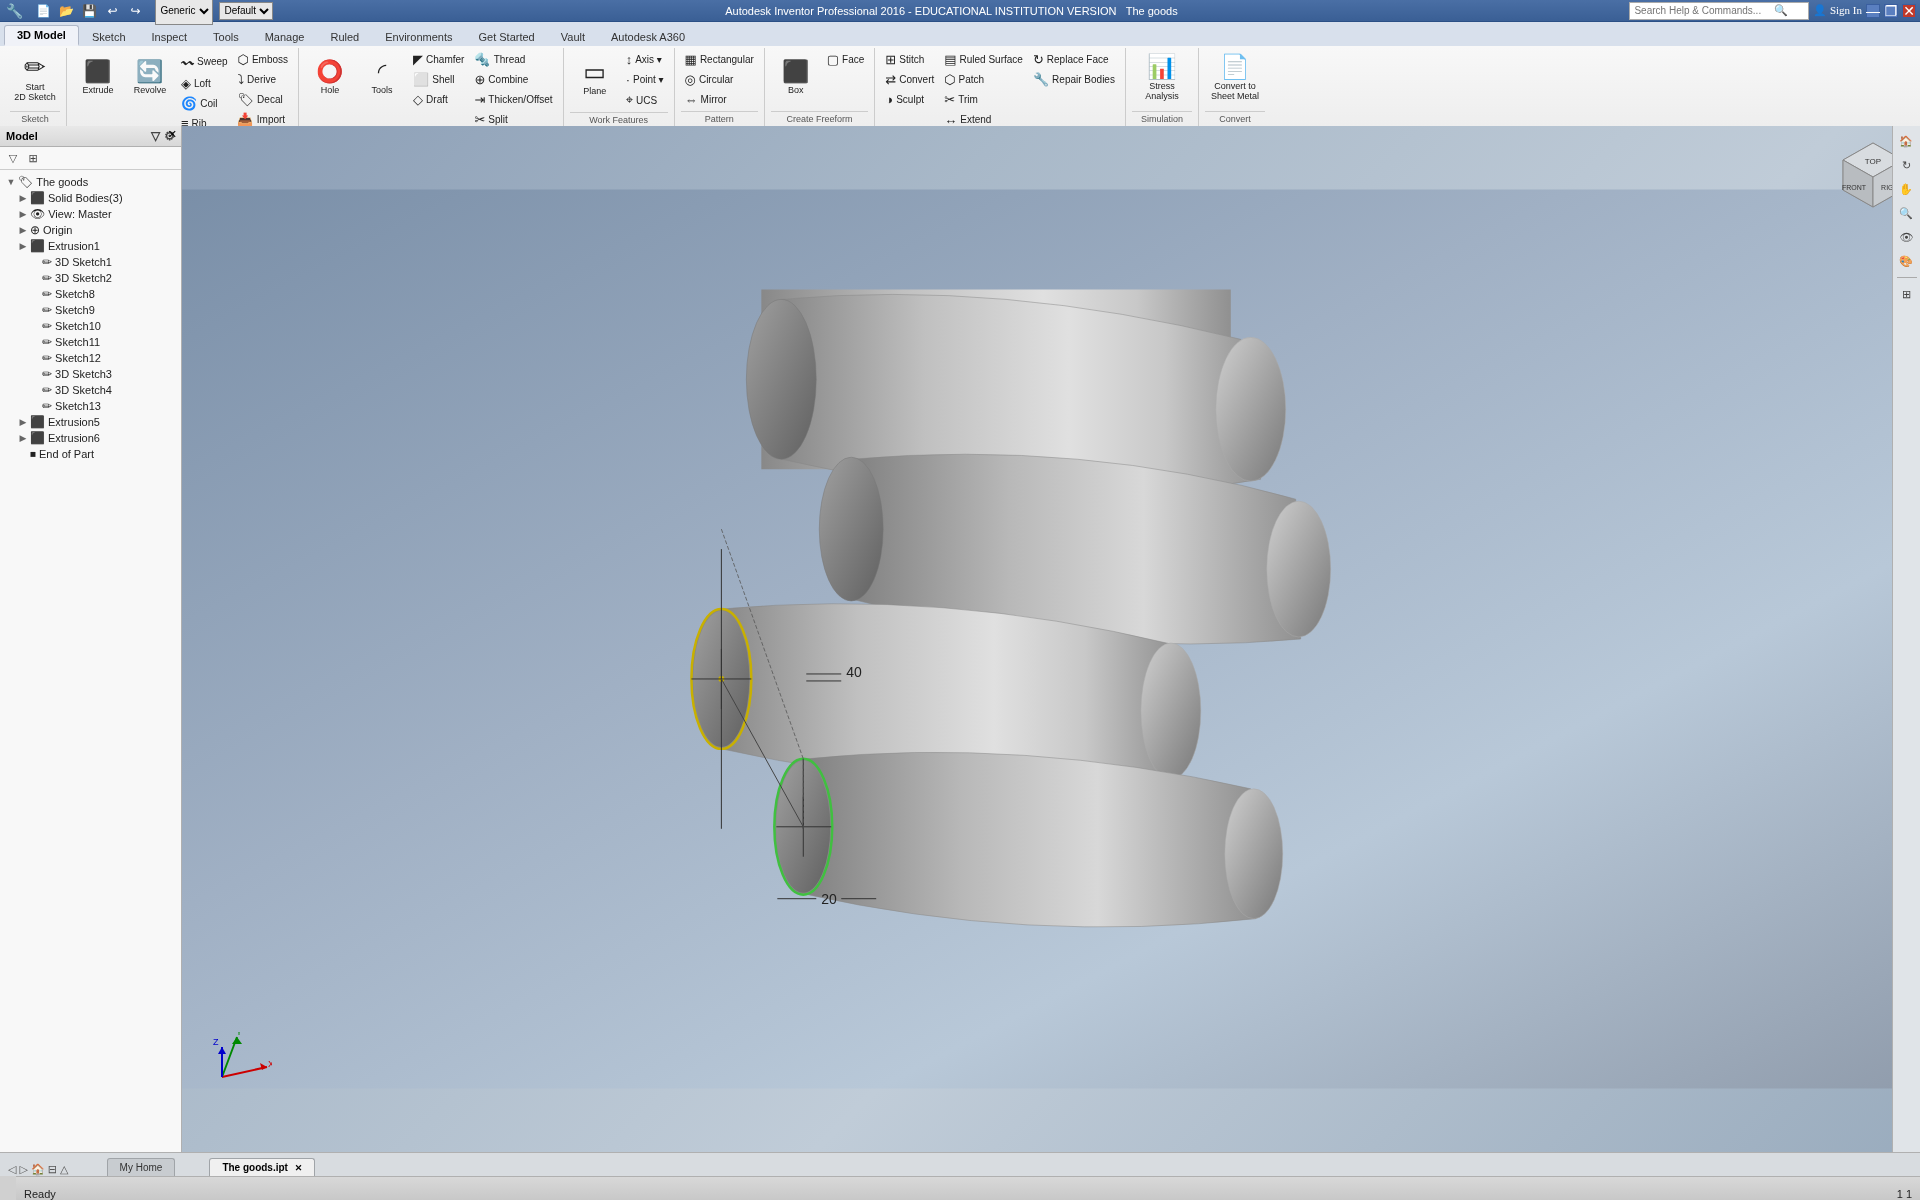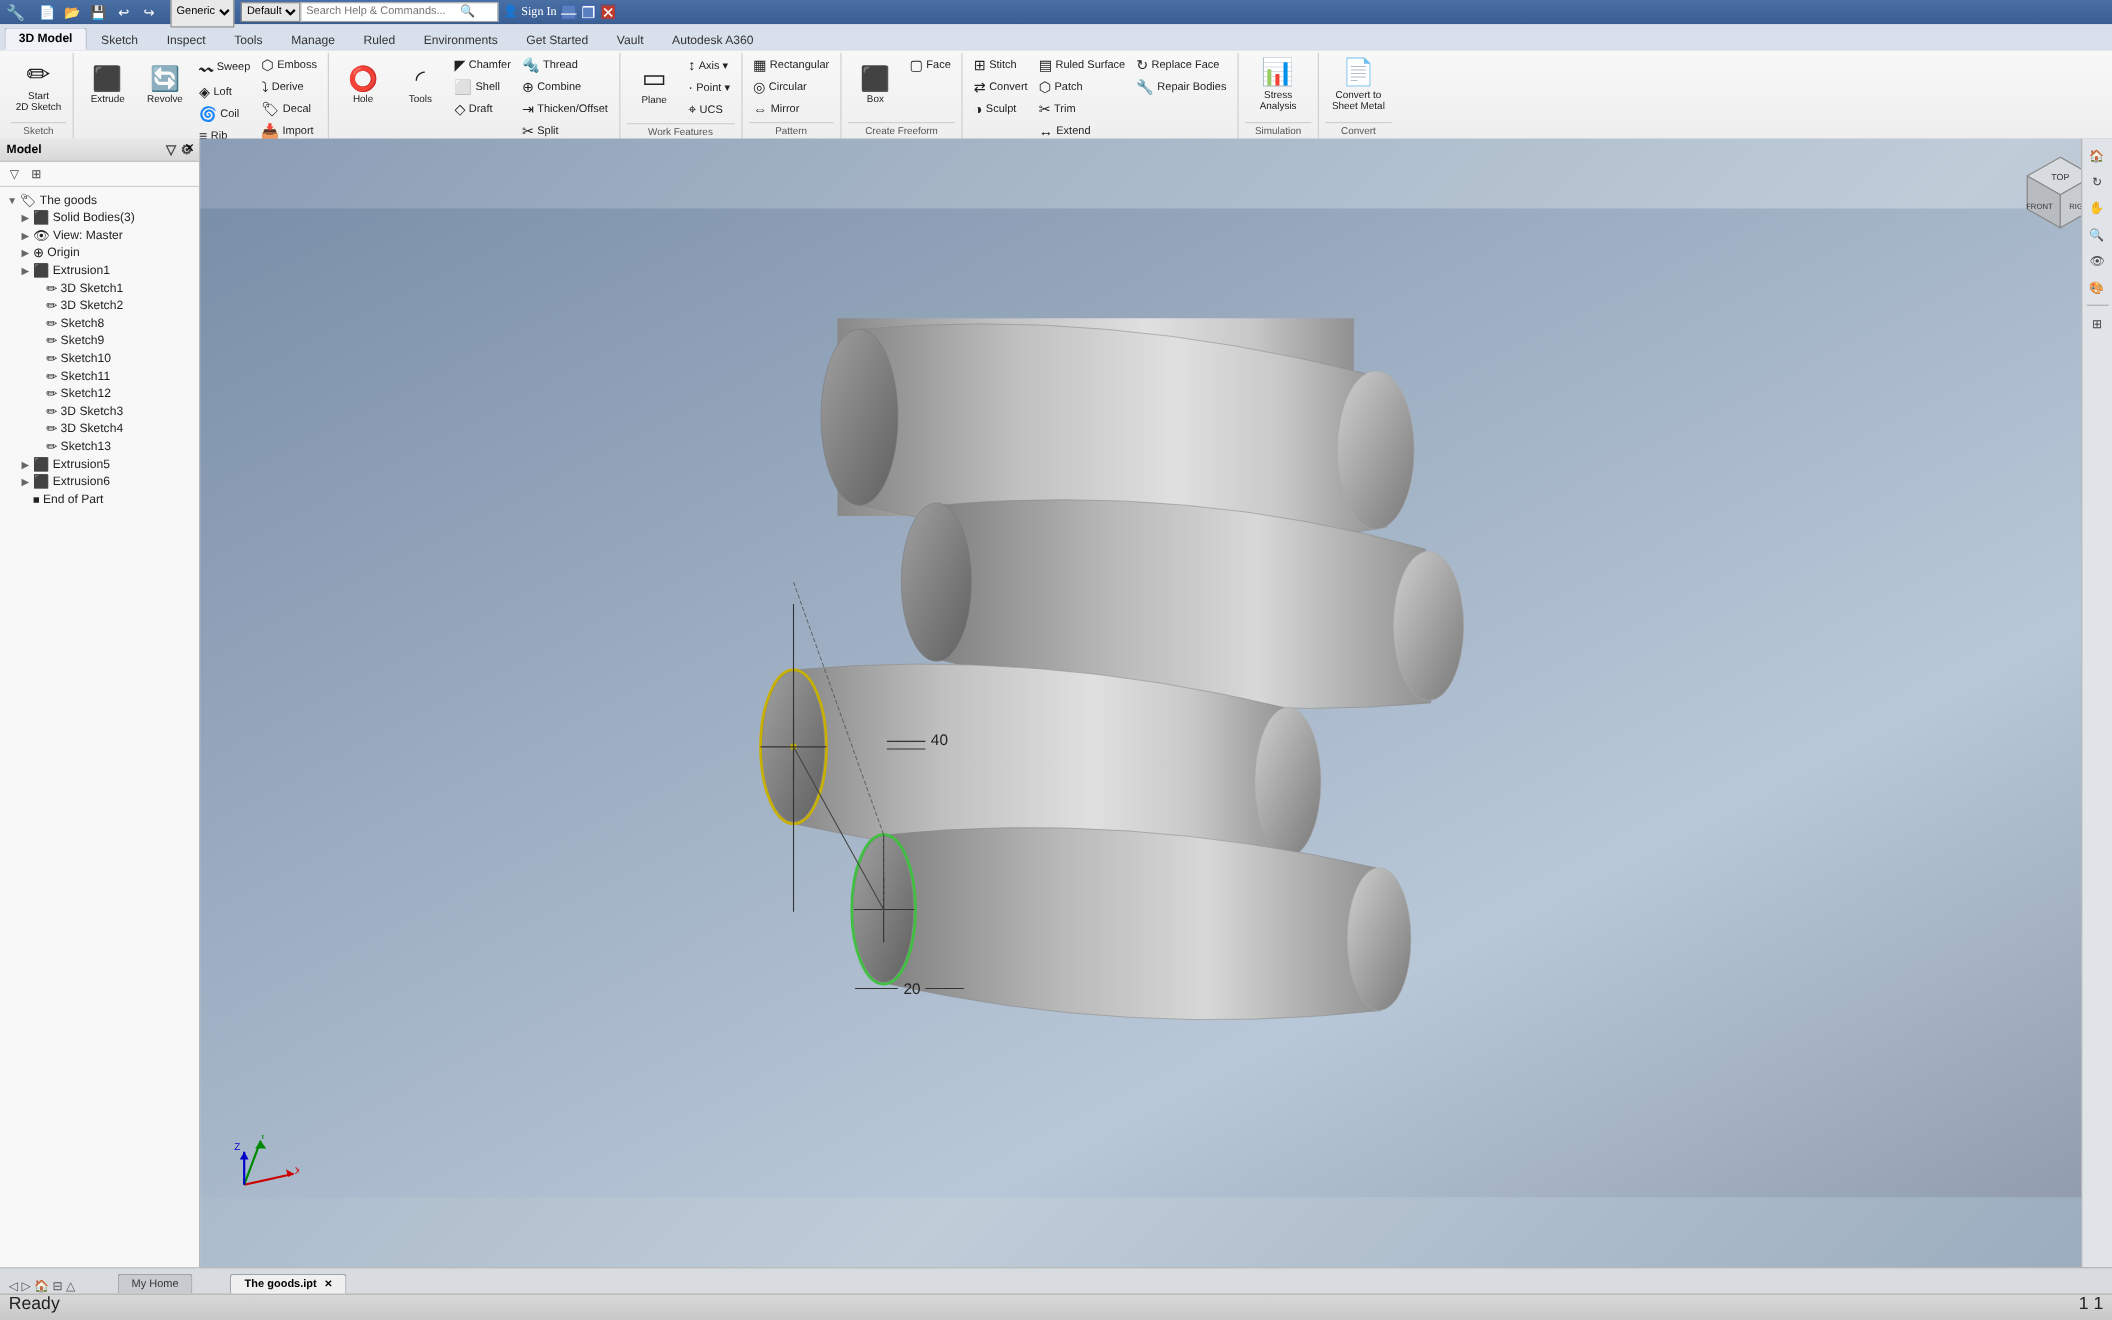--- a/index.html
+++ b/index.html
@@ -193,25 +193,26 @@
       width: 60px;
       height: 60px;
     }
 
     
     #statusbar {
       height: 24px;
       background: linear-gradient(to bottom, #d8d8d8, #c8c8c8);
       border-top: 1px solid #b0b0b0;
       display: flex;
-      align-items: flex-start;
+      align-items: flex-end;
       padding: 0 8px;
-      font-size: 16px;
+      font-size: 11px;
       color: #222;
       justify-content: space-between;
+      margin-left: 16px;
     }
 
     
     #tabbar {
       height: 24px;
       background: #d8dce0;
       border-top: 1px solid #b0b0b0;
       display: flex;
       align-items: flex-end;
       padding-left: 4px;
@@ -278,20 +279,23 @@
       <span class="qat-btn" title="Undo" style="color:white;">↩</span>
       <span class="qat-btn" title="Redo" style="color:white;">↪</span>
     </div>
 
     <select style="font-size:10px;height:28px;background:#e8e8e8;border:1px solid #888;">
       <option>Generic</option>
     </select>
     <select style="font-size:10px;height:18px;background:#e8e8e8;border:1px solid #888;">
       <option>Default</option>
     </select>
+  </div>
+  <div style="flex:1;text-align:center;color:white;font-size:11px;">
+    <span>Autodesk Inventor Professional 2016 - EDUCATIONAL INSTITUTION VERSION</span>&nbsp;&nbsp;&nbsp;<span>The goods</span>
   </div>
   <div style="display:flex;align-items:center;gap:4px;padding-right:4px;">
 
     <div style="background:white;border:1px solid #aaa;display:flex;align-items:center;padding:0 4px;height:18px;width:180px;">
       <input type="text" style="border: none; outline: none; font-size: 10px; width: 140px;" placeholder="Search Help &amp; Commands...">
       <span style="font-size:11px;color:#666;">🔍</span>
     </div>
     <span style="color:white;font-size:11px;cursor:pointer;font-family:Liberation Serif, serif;">👤 Sign In</span>
 
     <span class="title-btn" style="color:white;font-size:14px;cursor:pointer;">—</span>

